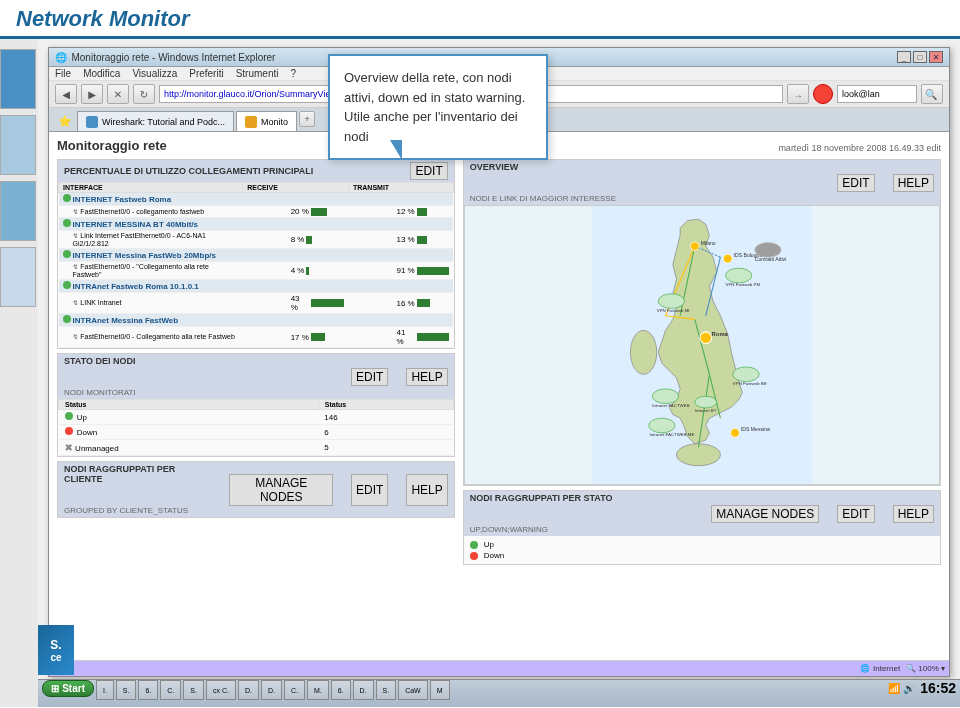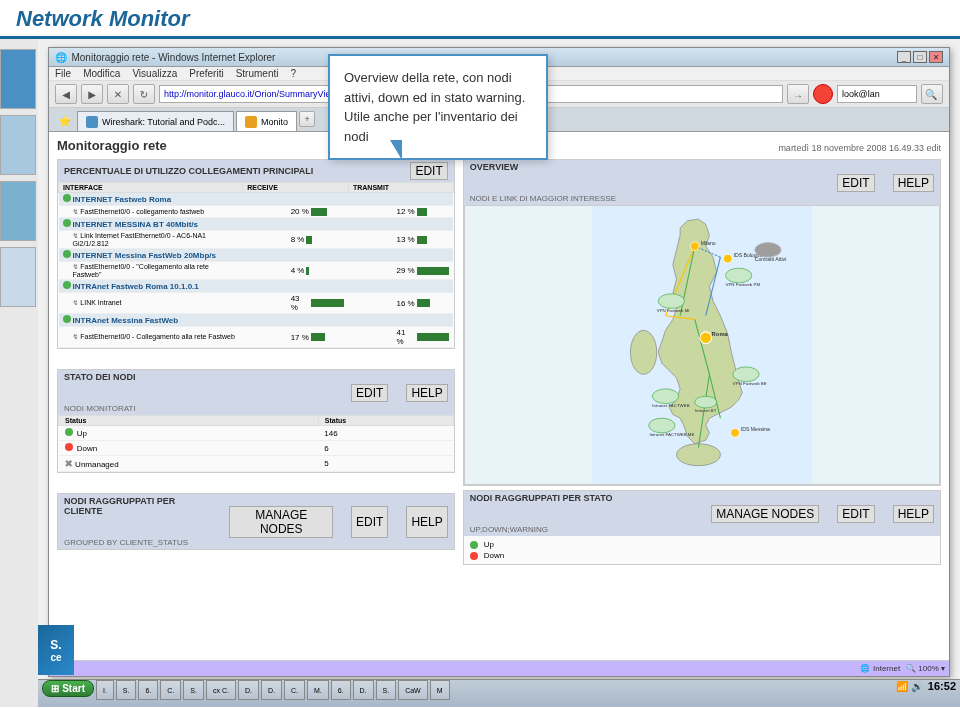--- a/index.html
+++ b/index.html
@@ -217,21 +217,21 @@
       display: flex;
       gap: 8px;
       flex: 1;
       margin-top: 4px;
     }
 
     .left-panel {
       width: 45%;
       display: flex;
       flex-direction: column;
-      gap: 20px;
+      gap: 4px;
     }
 
     .right-panel {
       flex: 1;
       display: flex;
       flex-direction: column;
       gap: 4px;
     }
 
     
@@ -409,21 +409,21 @@
       display: flex;
       align-items: center;
     }
     .taskbar-right {
       margin-left: auto;
       display: flex;
       align-items: center;
       gap: 4px;
     }
     .clock {
-      font-size: 11px;
+      font-size: 14px;
       font-weight: bold;
       color: #000;
     }
 
     
     .logo-watermark {
       position: absolute;
       bottom: 32px;
       left: 0;
       width: 36px;
@@ -601,21 +601,21 @@
                   <tr>
                     <td style="font-size:7px;padding-left:14px;"><span style="color:#666;">↯</span> FastEthernet0/0 - "Collegamento alla rete Fastweb"</td>
                     <td>
                         <div class="bar-cell">
                           <span class="pct-text">4 %</span>
                           <div class="bar-mini" style="width:3px;"></div>
                         </div>
                       </td>
                     <td>
                         <div class="bar-cell">
-                          <span class="pct-text">29 %</span>
+                          <span class="pct-text">91 %</span>
                           <div class="bar-mini" style="width:32px;"></div>
                         </div>
                       </td>
                   </tr>
 
                   <tr class="group-header">
                     <td colspan="3"><span class="dot dot-green"></span>INTRAnet Fastweb Roma 10.1.0.1</td>
                   </tr>
                   <tr>
                     <td style="font-size:7px;padding-left:14px;"><span style="color:#666;">↯</span> LINK Intranet</td>

